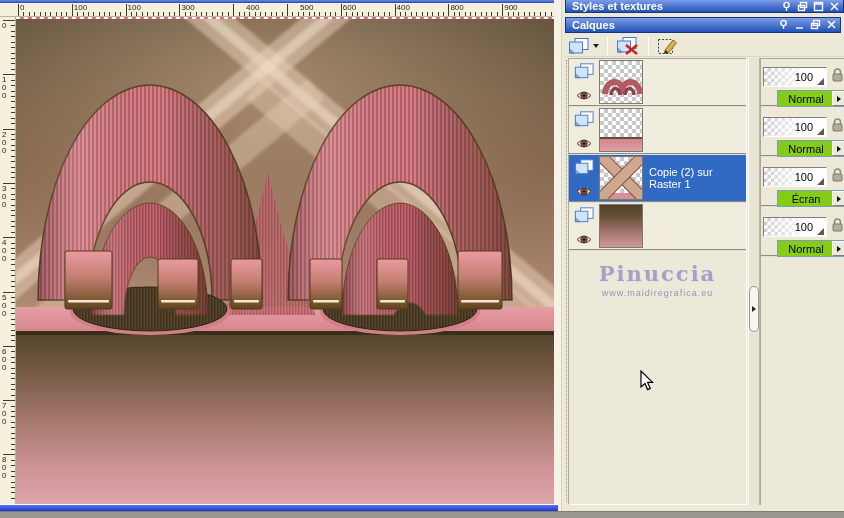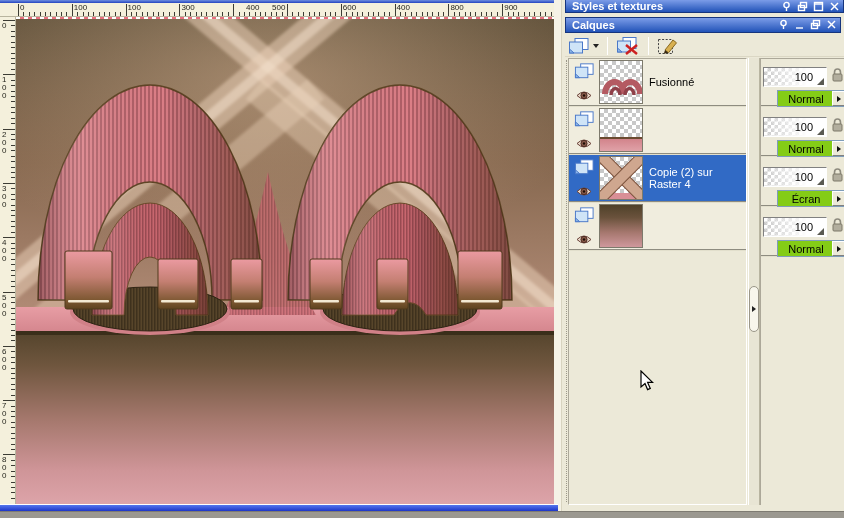--- a/index.html
+++ b/index.html
@@ -120,21 +120,21 @@
       <div class="htick small" style="left: 238.58px;"></div>
       <div class="htick small" style="left: 243.96px;"></div>
       <div class="htick small" style="left: 249.34px;"></div>
       <div class="htick small" style="left: 254.72px;"></div>
       <div class="htick small" style="left: 260.1px;"></div>
       <div class="htick small" style="left: 265.48px;"></div>
       <div class="htick small" style="left: 270.86px;"></div>
       <div class="htick small" style="left: 276.24px;"></div>
       <div class="htick small" style="left: 281.62px;"></div>
       <div class="htick long" style="left: 287px;"></div>
-      <div class="hlabel" style="left: 272px;">500</div>
+      <div class="hlabel" style="left: 300px;">500</div>
       <div class="htick small" style="left: 292.38px;"></div>
       <div class="htick small" style="left: 297.76px;"></div>
       <div class="htick small" style="left: 303.14px;"></div>
       <div class="htick small" style="left: 308.52px;"></div>
       <div class="htick small" style="left: 313.9px;"></div>
       <div class="htick small" style="left: 319.28px;"></div>
       <div class="htick small" style="left: 324.66px;"></div>
       <div class="htick small" style="left: 330.04px;"></div>
       <div class="htick small" style="left: 335.42px;"></div>
       <div class="htick long" style="left: 340.8px;"></div>
@@ -529,21 +529,20 @@
           <div class="layer-thumb checker"><svg width="44" height="44" viewBox="0 0 44 44">
               <g fill="none" stroke="#b45a62" stroke-width="6">
                 <path d="M5,33 A9.5,12 0 0 1 24,33"></path>
                 <path d="M21,33 A9.5,12 0 0 1 40,33"></path>
               </g>
               <g fill="none" stroke="#8f4049" stroke-width="3.5">
                 <path d="M11,34 A4.5,6.5 0 0 1 20,34"></path>
                 <path d="M25,34 A4.5,6.5 0 0 1 34,34"></path>
               </g>
             </svg></div>
-          <div class="lname">Fusionné</div>
         </div>
         <div class="layer-row">
           <div class="licon"><svg width="21" height="18" viewBox="0 0 22 18">
               <rect x="7" y="1.5" width="13" height="11" fill="#fff" stroke="#4a78c8"></rect>
               <rect x="1.5" y="5" width="13" height="11" fill="#cfe4f7" stroke="#4a78c8"></rect>
               <path d="M1.5,12 L6,16 L1.5,16 Z" fill="#8db8e8" stroke="#4a78c8"></path>
             </svg></div>
           <div class="leye"><svg width="16" height="11" viewBox="0 0 16 11">
               <path d="M1,5.5 Q8,-1.5 15,5.5 Q8,12.5 1,5.5 Z" fill="#e9d9c9" stroke="#6a4238"></path>
               <circle cx="8" cy="5.5" r="3.1" fill="#8a5a4a" stroke="#4a2a20"></circle>
@@ -566,36 +565,38 @@
             </svg></div>
           <div class="layer-thumb checker"><svg width="44" height="44" viewBox="0 0 44 44">
               <rect x="0" y="36" width="44" height="8" fill="#d98f96"></rect>
               <g transform="translate(22,20) rotate(45)">
                 <rect x="-32" y="-5.5" width="64" height="11" fill="#cfa78f" stroke="#7c523c"></rect>
               </g>
               <g transform="translate(22,20) rotate(-45)">
                 <rect x="-32" y="-5.5" width="64" height="11" fill="#cfa78f" stroke="#7c523c"></rect>
               </g>
             </svg></div>
-          <div class="lname">Copie (2) sur Raster 4</div>
+          <div class="lname">Copie (2) sur Raster 1</div>
         </div>
         <div class="layer-row">
           <div class="licon"><svg width="21" height="18" viewBox="0 0 22 18">
               <rect x="7" y="1.5" width="13" height="11" fill="#fff" stroke="#4a78c8"></rect>
               <rect x="1.5" y="5" width="13" height="11" fill="#cfe4f7" stroke="#4a78c8"></rect>
               <path d="M1.5,12 L6,16 L1.5,16 Z" fill="#8db8e8" stroke="#4a78c8"></path>
             </svg></div>
           <div class="leye"><svg width="16" height="11" viewBox="0 0 16 11">
               <path d="M1,5.5 Q8,-1.5 15,5.5 Q8,12.5 1,5.5 Z" fill="#e9d9c9" stroke="#6a4238"></path>
               <circle cx="8" cy="5.5" r="3.1" fill="#8a5a4a" stroke="#4a2a20"></circle>
               <circle cx="8" cy="5.5" r="1.2" fill="#1d0e06"></circle>
             </svg></div>
           <div class="layer-thumb" style="background: linear-gradient(rgb(79, 65, 41) 0%, rgb(106, 82, 60) 30%, rgb(165, 119, 110) 65%, rgb(207, 152, 156) 100%);"></div>
         </div>
         <div class="watermark">
+        <div class="wm1">Pinuccia</div>
+        <div class="wm2">www.maidiregrafica.eu</div>
       </div>
       </div>
 
     <div class="splitter">
       <div class="split-handle">
         <div class="split-arrow"></div>
       </div>
     </div>
 
     <div class="rightbox" id="blend-col">

